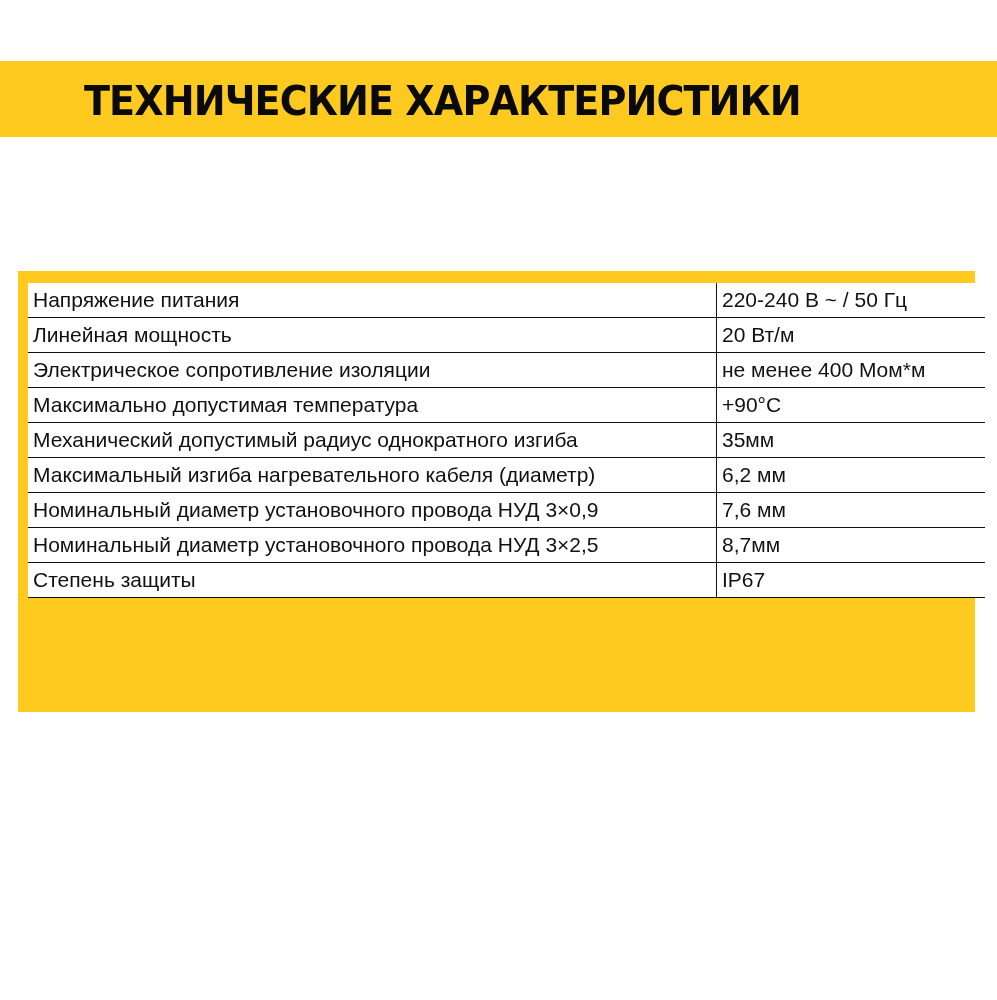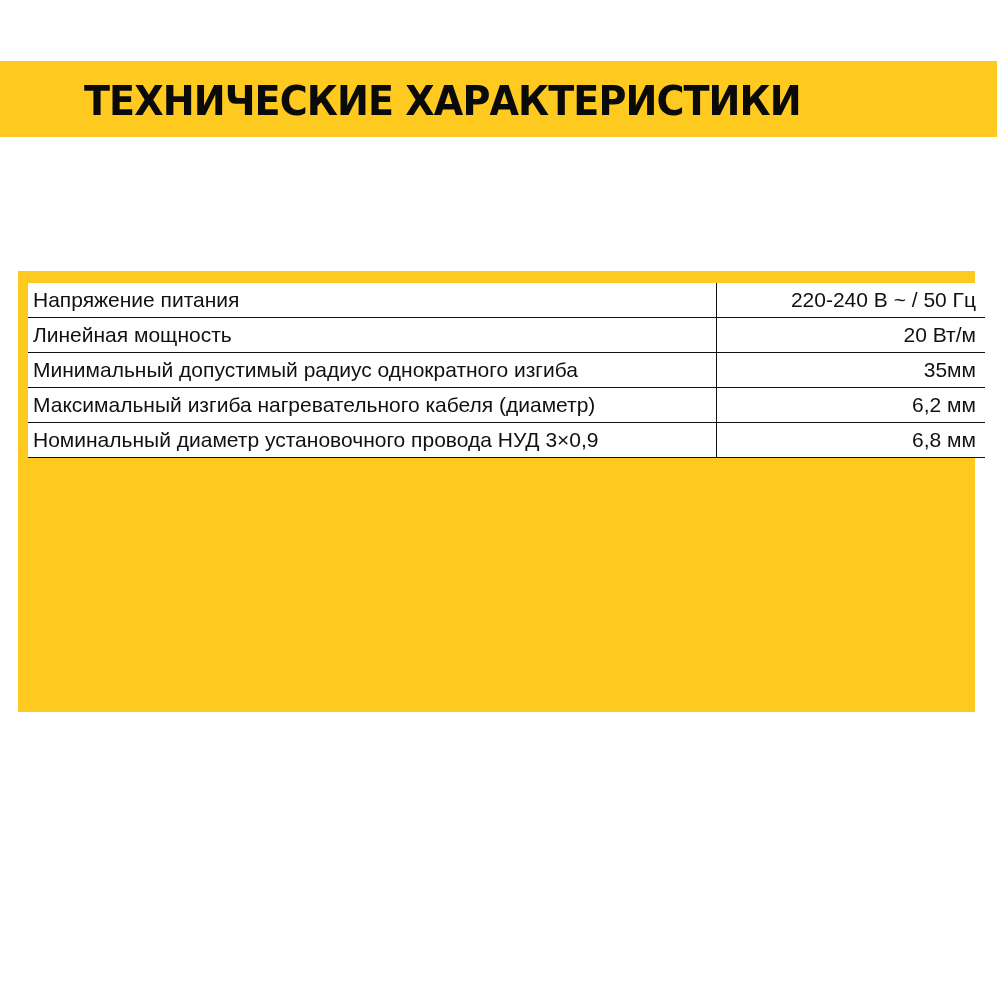--- a/index.html
+++ b/index.html
@@ -65,21 +65,20 @@
       vertical-align: middle;
       color: #111;
       border-radius: 15px;
     }
     .spec-table td.param {
       width: 674px;
       border-right: 1.5px solid #111;
     }
     .spec-table td.value {
       width: 254px;
-      text-align: right;
     }
   </style>
 </head>
 <body>
 
 <div class="banner"></div>
 <div class="banner-title">ТЕХНИЧЕСКИЕ ХАРАКТЕРИСТИКИ</div>
 
 <div class="frame"></div>
 
@@ -87,25 +86,41 @@
   <tbody>
     <tr>
       <td class="param">Напряжение питания</td>
       <td class="value">220-240 В ~ / 50 Гц</td>
     </tr>
     <tr>
       <td class="param">Линейная мощность</td>
       <td class="value">20 Вт/м</td>
     </tr>
     <tr>
-      <td class="param">Минимальный допустимый радиус однократного изгиба</td>
+      <td class="param">Электрическое сопротивление изоляции</td>
+      <td class="value">не менее 400 Мом*м</td>
+    </tr>
+    <tr>
+      <td class="param">Максимально допустимая температура</td>
+      <td class="value">+90°C</td>
+    </tr>
+    <tr>
+      <td class="param">Механический допустимый радиус однократного изгиба</td>
       <td class="value">35мм</td>
     </tr>
     <tr>
       <td class="param">Максимальный изгиба нагревательного кабеля (диаметр)</td>
       <td class="value">6,2 мм</td>
     </tr>
     <tr>
       <td class="param">Номинальный диаметр установочного провода НУД 3×0,9</td>
-      <td class="value">6,8 мм</td>
+      <td class="value">7,6 мм</td>
+    </tr>
+    <tr>
+      <td class="param">Номинальный диаметр установочного провода НУД 3×2,5</td>
+      <td class="value">8,7мм</td>
+    </tr>
+    <tr>
+      <td class="param">Степень защиты</td>
+      <td class="value">IP67</td>
     </tr>
   </tbody>
 </table>
 
 </body></html>

